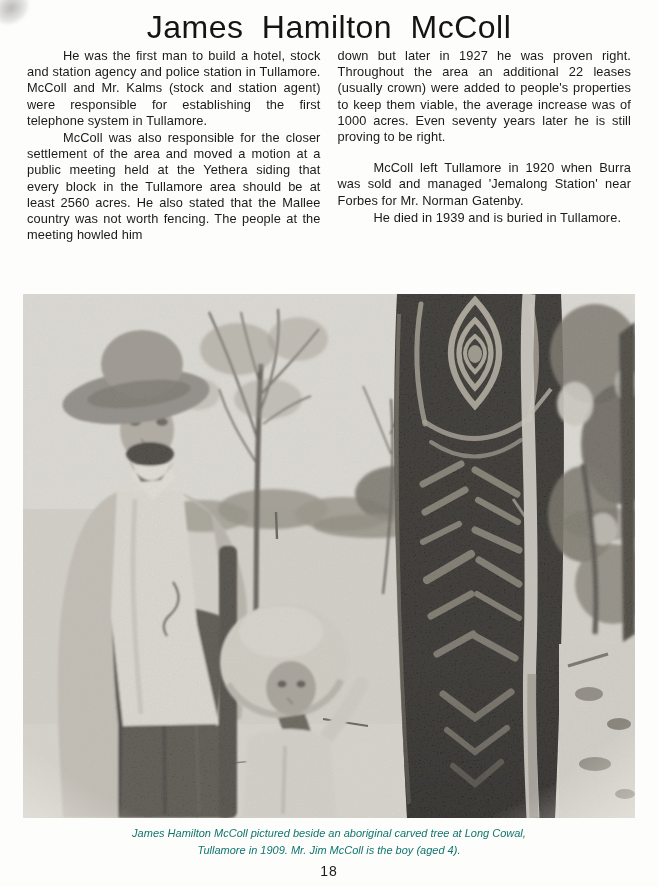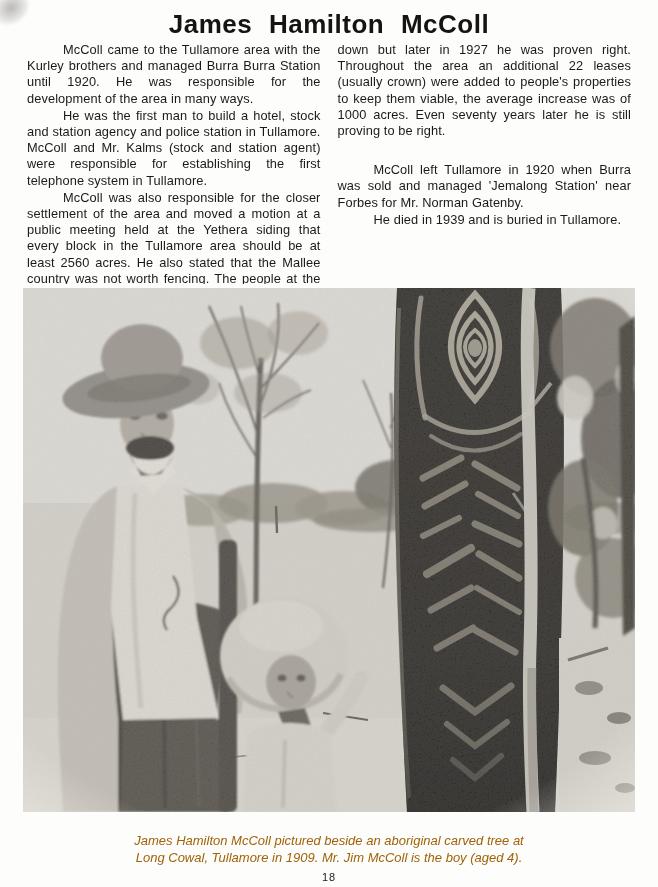--- a/index.html
+++ b/index.html
@@ -13,78 +13,77 @@
   }
   .corner-artifact{
     position:absolute;top:-14px;left:-16px;width:54px;height:44px;
     background:radial-gradient(closest-side, rgba(130,128,125,.55), rgba(160,158,155,.25) 55%, transparent 75%);
     transform:rotate(-35deg);
     filter:blur(1px);
   }
   .title{
     margin:9px 0 2px 0;
     text-align:center;
-    font-size:26px;
-    font-weight:700;
+    font-size:32px;
+    font-weight:400;
     letter-spacing:.5px;
     word-spacing:9px;
     color:#161412;
   }
   .columns{
     display:flex;
     gap:17px;
     margin:2px 27px 0 27px;
     height:242px;
     overflow:hidden;
   }
   .col{
     width:295px;
     font-size:12.8px;
     line-height:16.2px;
     text-align:justify;
     letter-spacing:.1px;
   }
   .col p{margin:0 0 1px 0;}
   .col p.indent{text-indent:36px;}
-  .col p.gap{margin-top:23px;}
+  .col p.gap{margin-top:15px;}
   .photo{
     position:relative;
     width:612px;height:524px;
     margin:4px auto 0 auto;
     background:#e7e4df;
     overflow:hidden;
   }
   .photo svg{display:block;width:100%;height:100%;}
   .caption{
     width:402px;
-    margin:21px auto 0 auto;
+    margin:7px auto 0 auto;
     text-align:center;
     font-style:italic;
-    font-size:13px;
+    font-size:11px;
     line-height:16.6px;
-    color:#a16207;
+    color:#0f766e;
   }
   .page-number{
     text-align:center;
-    font-size:11px;
+    font-size:14px;
     margin-top:5px;
     letter-spacing:1px;
   }
 </style>
 </head>
 <body>
 
 <div class="page">
   <div class="corner-artifact"></div>
 
   <h1 class="title">James Hamilton McColl</h1>
 
   <div class="columns">
     <div class="col">
-      <p class="indent">McColl came to the Tullamore area with the Kurley brothers and managed Burra Burra Station until 1920. He was responsible for the development of the area in many ways.</p>
       <p class="indent">He was the first man to build a hotel, stock and station agency and police station in Tullamore. McColl and Mr. Kalms (stock and station agent) were responsible for establishing the first telephone system in Tullamore.</p>
       <p class="indent">McColl was also responsible for the closer settlement of the area and moved a motion at a public meeting held at the Yethera siding that every block in the Tullamore area should be at least 2560 acres. He also stated that the Mallee country was not worth fencing. The people at the meeting howled him</p>
     </div>
     <div class="col">
       <p>down but later in 1927 he was proven right. Throughout the area an additional 22 leases (usually crown) were added to people's properties to keep them viable, the average increase was of 1000 acres. Even seventy years later he is still proving to be right.</p>
       <p class="indent gap">McColl left Tullamore in 1920 when Burra was sold and managed 'Jemalong Station' near Forbes for Mr. Norman Gatenby.</p>
       <p class="indent">He died in 1939 and is buried in Tullamore.</p>
     </div>
   </div>
 

